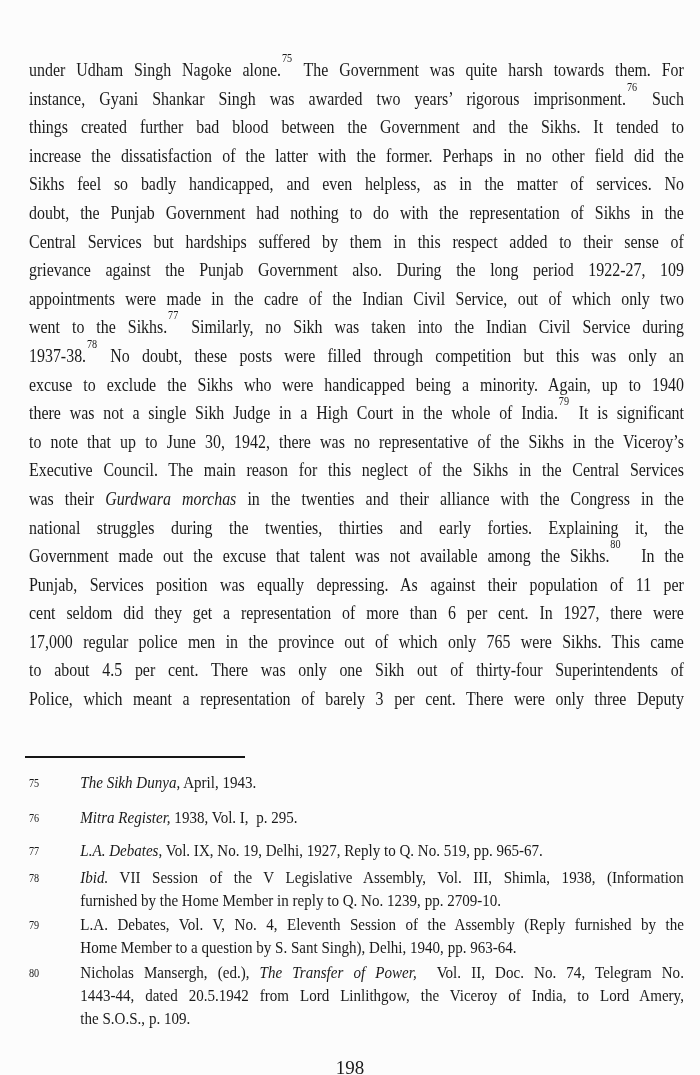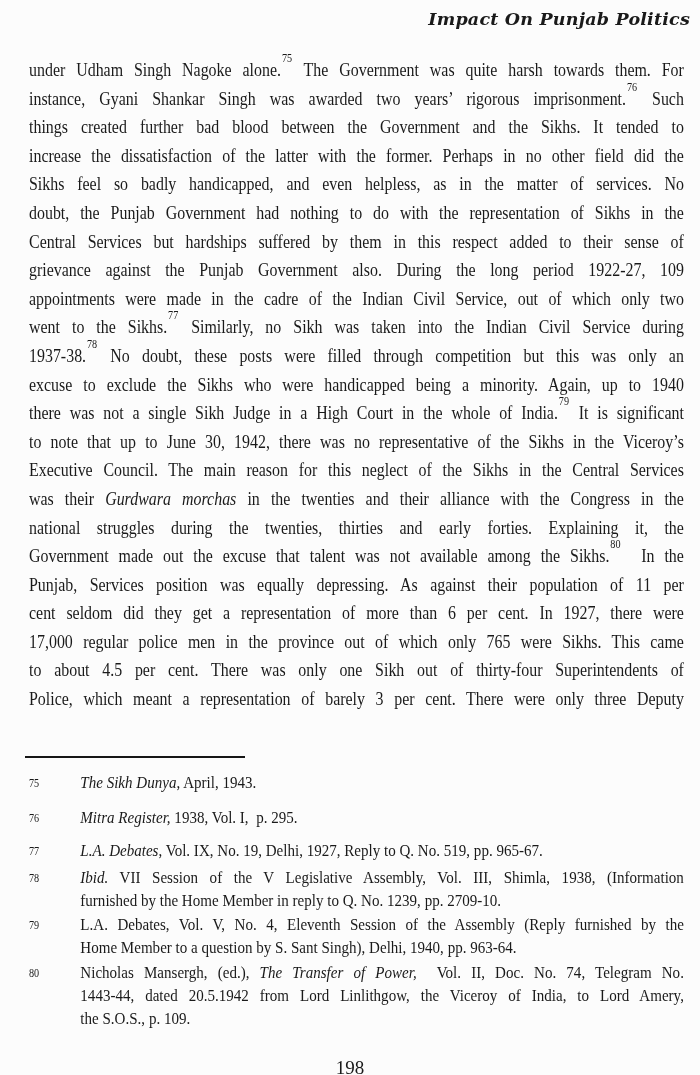--- a/index.html
+++ b/index.html
@@ -96,21 +96,20 @@
     top: 1057px;
     width: 100%;
     text-align: center;
     font-size: 19px;
   }
 </style>
 </head>
 <body>
 
 <div class="page">
-  <div class="running-header">Impact On Punjab Politics</div>
 
   <div class="body-paragraph" id="body-paragraph">
       <div class="bline"><span>under Udham Singh Nagoke alone.</span><sup class="fnref">75</sup><span> The Government was quite harsh towards them. For</span></div>
       <div class="bline"><span>instance, Gyani Shankar Singh was awarded two years’ rigorous imprisonment.</span><sup class="fnref">76</sup><span> Such</span></div>
       <div class="bline"><span>things created further bad blood between the Government and the Sikhs. It tended to</span></div>
       <div class="bline"><span>increase the dissatisfaction of the latter with the former. Perhaps in no other field did the</span></div>
       <div class="bline"><span>Sikhs feel so badly handicapped, and even helpless, as in the matter of services. No</span></div>
       <div class="bline"><span>doubt, the Punjab Government had nothing to do with the representation of Sikhs in the</span></div>
       <div class="bline"><span>Central Services but hardships suffered by them in this respect added to their sense of</span></div>
       <div class="bline"><span>grievance against the Punjab Government also. During the long period 1922-27, 109</span></div>

